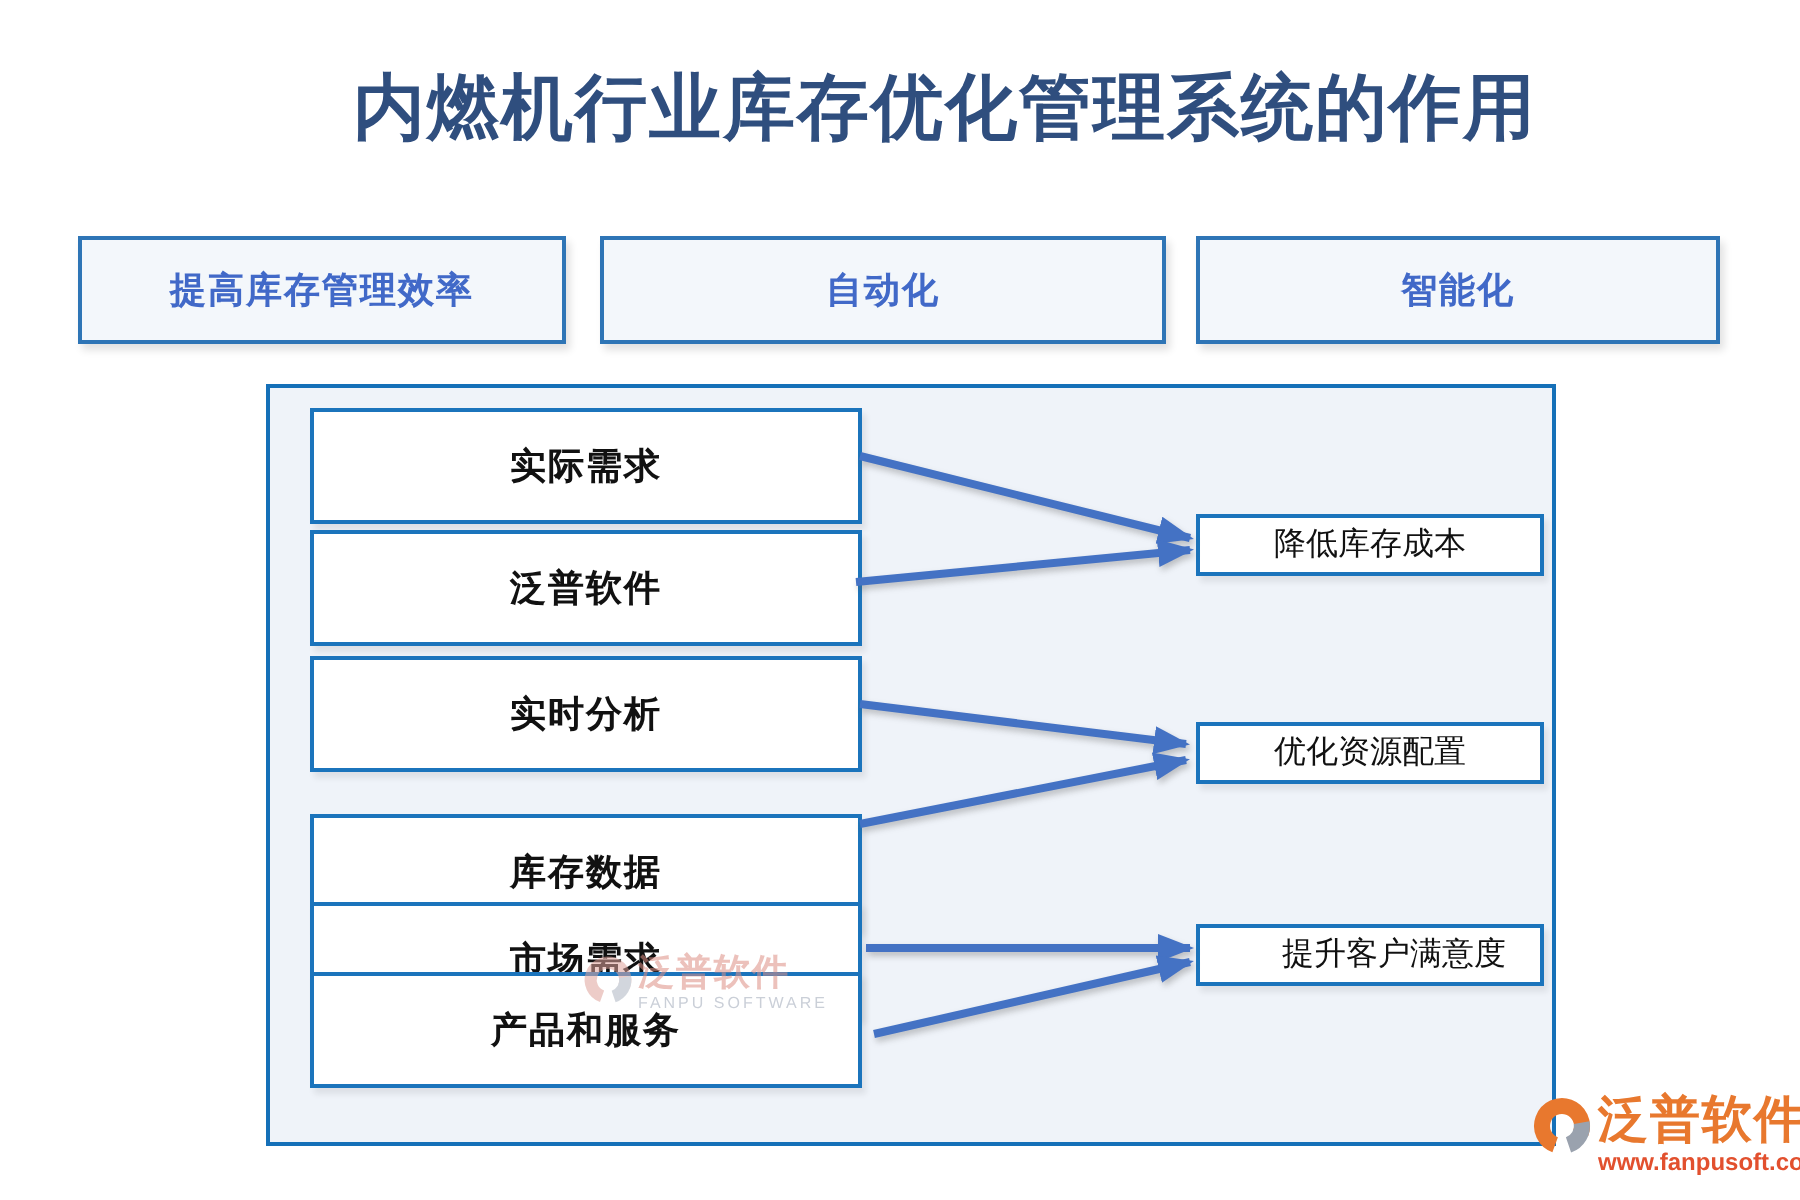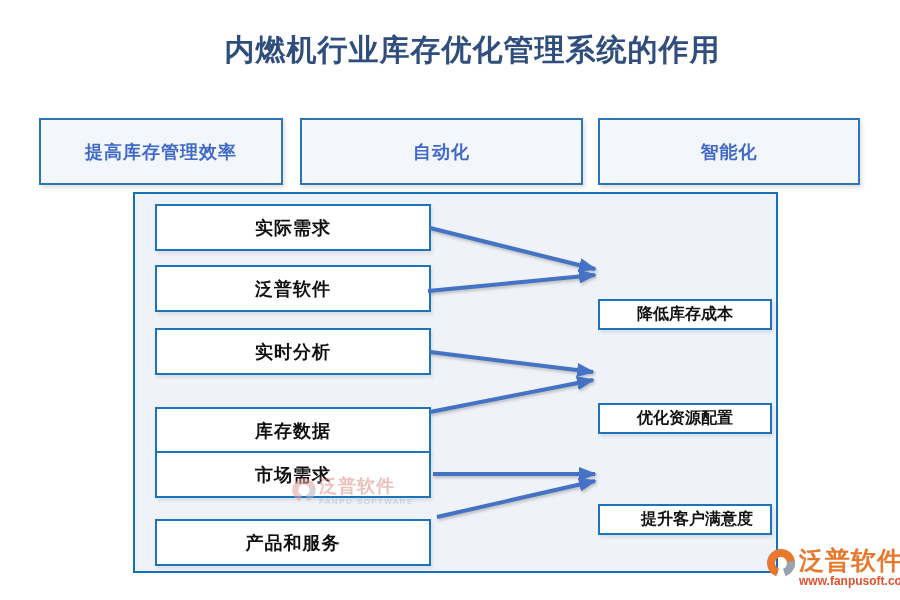--- a/index.html
+++ b/index.html
@@ -8,53 +8,52 @@
     --logo-orange:#E8782E; --logo-url-red:#E2502E;
   }
   *{margin:0;padding:0;box-sizing:border-box;}
   html,body{width:900px;height:600px;}
   body{
     position:relative;background:#ffffff;overflow:hidden;
     font-family:"Liberation Serif","DejaVu Serif",serif;
   }
   .page-title{
     position:absolute;top:30px;left:0;right:0;padding-left:45px;
-    text-align:center;font-size:30px;font-weight:bold;color:var(--title);
+    text-align:center;font-size:36px;font-weight:bold;color:var(--title);
     letter-spacing:1px;
   }
   .benefit-card{
-    position:absolute;top:118px;height:67px;
+    position:absolute;top:118px;height:54px;
     background:#F3F7FB;border:2px solid var(--top-box-border);
     color:var(--top-box-text);font-size:18px;font-weight:bold;
     display:flex;align-items:center;justify-content:center;
     box-shadow:2px 3px 4px rgba(0,0,0,0.12);letter-spacing:1px;
   }
   .benefit-1{left:39px;width:244px;}
   .benefit-2{left:300px;width:283px;}
   .benefit-3{left:598px;width:262px;text-align:right;}
   .diagram-panel{
     position:absolute;left:133px;top:192px;width:645px;height:381px;
     background:var(--container-bg);border:2px solid #1570B8;
   }
   .input-box{
-    position:absolute;left:155px;width:276px;height:47px;
+    position:absolute;left:155px;width:276px;height:58px;
     background:#ffffff;border:2px solid var(--box-border);
     display:flex;align-items:center;justify-content:center;
     font-size:18px;font-weight:bold;color:#111;
     box-shadow:2px 3px 3px rgba(0,0,0,0.08);letter-spacing:1px;
   }
   .in-1{top:204px;} .in-2{top:265px;} .in-3{top:328px;}
-  .in-4{top:407px;} .in-5{top:451px;} .in-6{top:519px;justify-content:center;}
+  .in-4{top:407px;} .in-5{top:451px;} .in-6{top:486px;justify-content:center;}
   .outcome-box{
     position:absolute;left:598px;width:174px;height:31px;
     background:#ffffff;border:2px solid var(--box-border);
     display:flex;align-items:center;justify-content:center;
-    font-size:16px;font-weight:bold;color:#111;
+    font-size:16px;font-weight:normal;color:#111;
     box-shadow:2px 3px 3px rgba(0,0,0,0.08);
-    margin-top:42px;
   }
   .out-1{top:257px;} .out-2{top:361px;text-align:center;} .out-3{top:462px;padding-left:24px;}
   .arrow-layer{
     position:absolute;left:0;top:0;width:900px;height:600px;
     pointer-events:none;
     filter:drop-shadow(1px 2px 1.5px rgba(90,90,90,0.35));
   }
   .arrow-layer line{stroke:var(--arrow);stroke-width:4;}
   #arrowhead path{fill:var(--arrow);}
   .center-watermark{

